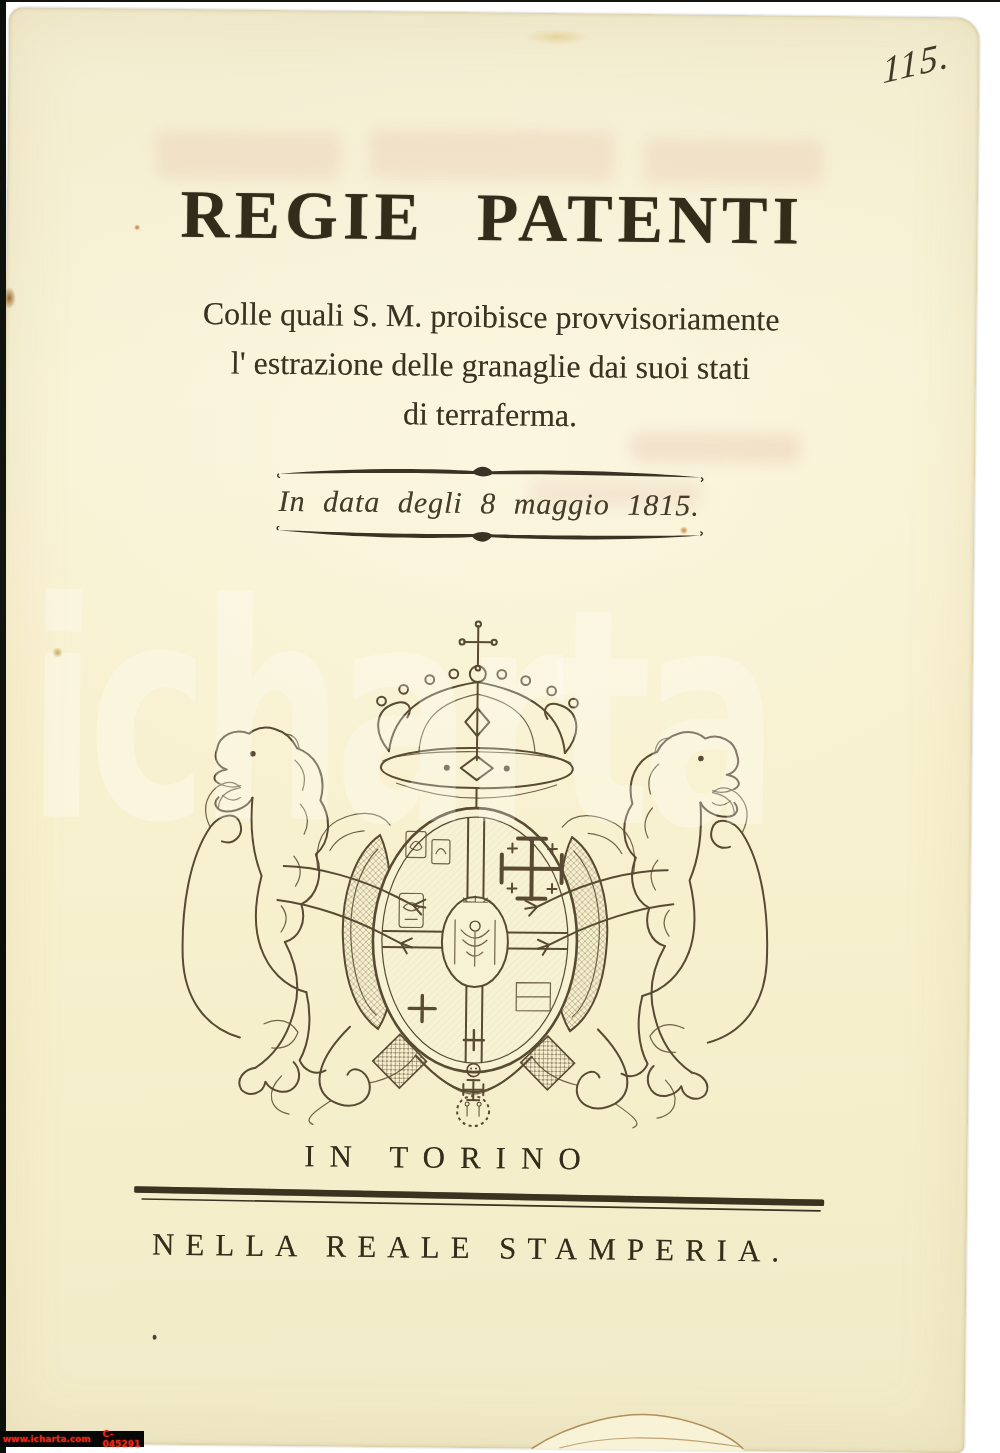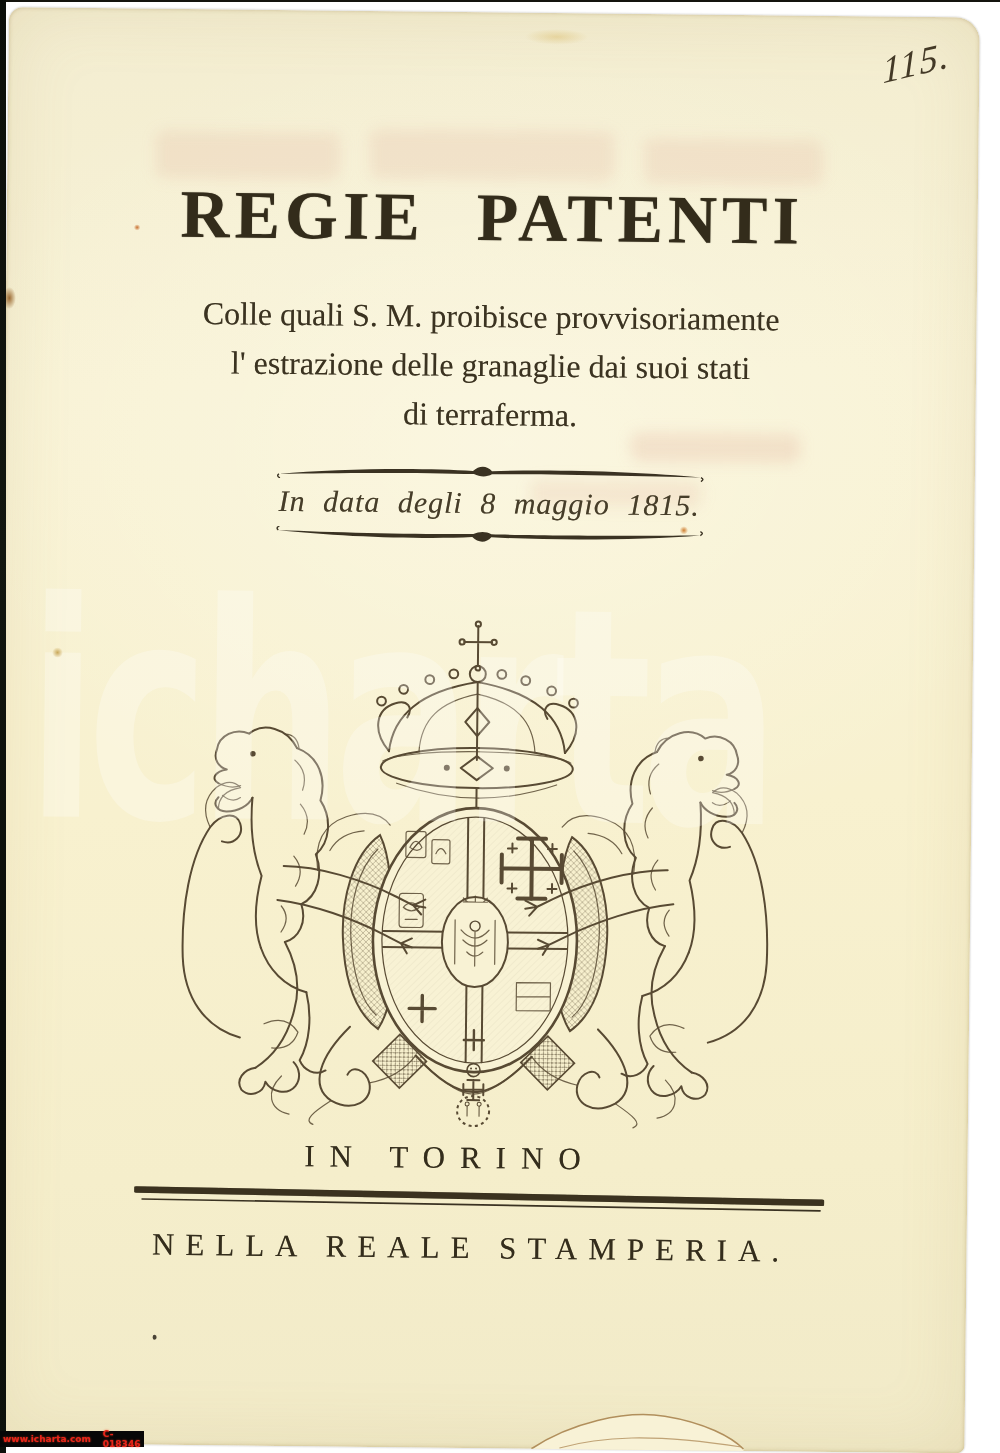--- a/index.html
+++ b/index.html
@@ -278,14 +278,14 @@
 
   <svg class="fold" viewBox="0 0 218 48">
     <path d="M2,46 C40,20 95,6 135,12 C175,18 202,32 214,44 L214,48 L2,48 Z" fill="#f8f2d6"></path>
     <path d="M2,46 C40,20 95,6 135,12 C175,18 202,32 214,44" fill="none" stroke="#b18f5c" stroke-width="1.6"></path>
     <path d="M30,45 C70,33 122,29 212,42" fill="none" stroke="#b18f5c" stroke-width="1.1" opacity=".8"></path>
   </svg>
 </div>
 
 <div class="label-bar">
   <span class="label-site">www.icharta.com</span>
-  <span class="label-code">C-018346</span>
+  <span class="label-code">C-045291</span>
 </div>
 
 </body></html>

